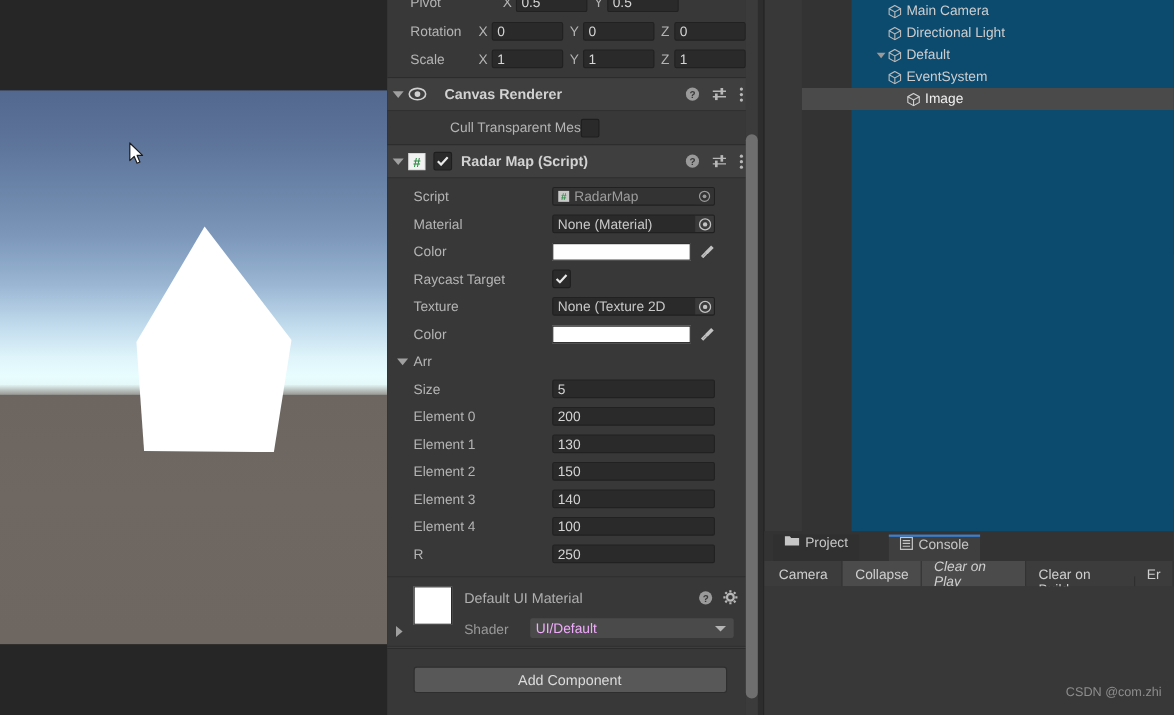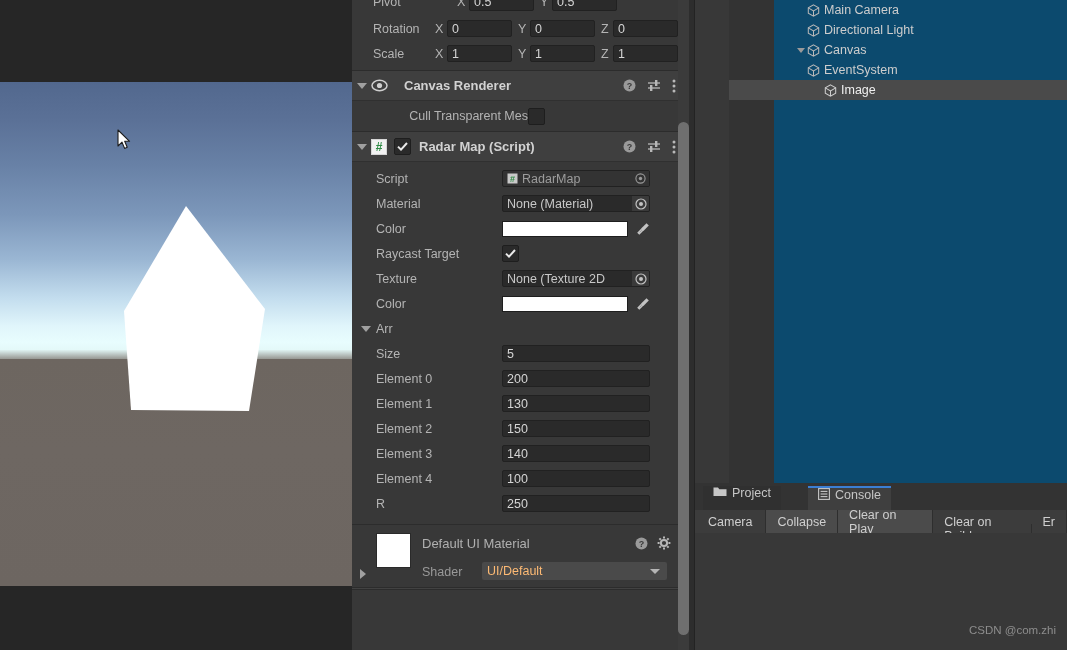--- a/index.html
+++ b/index.html
@@ -75,21 +75,21 @@
   .numfield{width:148px;height:17px;}
 
   
   .matblock{position:relative;background:#383838;}
   .mat-sw{position:absolute;left:24px;top:8px;width:33px;height:33px;background:#fff;border:1px solid #2a2a2a;}
   .mat-name{position:absolute;left:70px;top:11px;font-size:13px;color:#b0b0b0;}
   .mat-icons{position:absolute;right:13px;top:11px;display:flex;gap:9px;align-items:center;}
   .mat-arrow{position:absolute;left:8px;top:44px;}
   .mat-shader-lbl{position:absolute;left:70px;top:40px;font-size:12.5px;color:#999;}
   .shader-dd{position:absolute;left:130px;top:37px;width:185px;height:18px;background:#4a4a4a;border-radius:2px;
-             display:flex;align-items:center;color:#fdba74;font-size:12.5px;padding-left:5px;box-sizing:border-box;}
+             display:flex;align-items:center;color:#f0abfc;font-size:12.5px;padding-left:5px;box-sizing:border-box;}
   .shader-dd .dd-tri{position:absolute;right:7px;top:7px;width:0;height:0;
              border-left:5px solid transparent;border-right:5px solid transparent;border-top:5px solid #b5b5b5;}
 
   .addcomp{width:283px;height:22px;background:#585858;border:1px solid #2e2e2e;border-radius:3px;
            display:flex;align-items:center;justify-content:center;color:#dcdcdc;font-size:13px;margin:0 auto;}
 
   
   .ins-scroll-track{position:absolute;right:6px;top:0;width:11px;height:650px;background:#3b3b3b;}
   .ins-scroll-thumb{position:absolute;right:6px;top:122px;width:11px;height:513px;background:#6f6f6f;border-radius:6px;}
   .ins-rightgutter{position:absolute;right:0;top:0;width:6px;height:650px;background:#2d2d2d;}
@@ -403,20 +403,21 @@
           <span>UI/Default</span>
           <span class="dd-tri"></span>
         </div>
       </div>
 
       <div class="sep"></div>
       <div style="height:1px;background:#424242;"></div>
       <div class="sep"></div>
 
       <div style="height:16px;"></div>
+      <div class="addcomp">Add Component</div>
 
     </div>
 
     <div class="ins-scroll-track"></div>
     <div class="ins-scroll-thumb"></div>
     <div class="ins-rightgutter"></div>
   </div>
 
   <div class="vline" style="left:694px;"></div>
 
@@ -440,21 +441,21 @@
     </div>
 
     <div class="hrow" style="padding-left:66px;">
       <span class="hfold">
           <span class="t"></span>
         </span>
       <svg class="cube" viewBox="0 0 14 14">
         <path d="M7,1 L12.6,4.2 L12.6,9.8 L7,13 L1.4,9.8 L1.4,4.2 Z" fill="none" stroke="#b9b9b9" stroke-width="1.1"></path>
         <path d="M1.4,4.2 L7,7.4 L12.6,4.2 M7,7.4 L7,13" fill="none" stroke="#b9b9b9" stroke-width="1.1"></path>
       </svg>
-      <span>Canvas</span>
+      <span>Default</span>
     </div>
 
     <div class="hrow" style="padding-left:78px;">
       <svg class="cube" viewBox="0 0 14 14">
         <path d="M7,1 L12.6,4.2 L12.6,9.8 L7,13 L1.4,9.8 L1.4,4.2 Z" fill="none" stroke="#b9b9b9" stroke-width="1.1"></path>
         <path d="M1.4,4.2 L7,7.4 L12.6,4.2 M7,7.4 L7,13" fill="none" stroke="#b9b9b9" stroke-width="1.1"></path>
       </svg>
       <span>EventSystem</span>
     </div>
 
@@ -483,21 +484,21 @@
         <line x1="2.6" y1="3.4" x2="9.4" y2="3.4" stroke="#c6c6c6" stroke-width="1.1"></line>
         <line x1="2.6" y1="6" x2="9.4" y2="6" stroke="#c6c6c6" stroke-width="1.1"></line>
         <line x1="2.6" y1="8.6" x2="9.4" y2="8.6" stroke="#c6c6c6" stroke-width="1.1"></line>
       </svg>
       <span>Console</span>
     </div>
 
     <div class="cons-toolbar">
       <div class="tbtn" style="padding:0 13px;">Camera</div>
       <div class="tbtn alt" style="padding:0 11px;">Collapse</div>
-      <div class="tbtn alt" style="padding:0 11px;">Clear on Play</div>
+      <div class="tbtn alt" style="padding:0 11px;font-style:italic;">Clear on Play</div>
       <div class="tbtn" style="padding:0 11px;margin-top:14px;">Clear on Build</div>
       <div class="tbtn" style="padding:0 11px;">Er</div>
     </div>
 
     <div class="cons-body">
       <div class="watermark">CSDN @com.zhi</div>
     </div>
   </div>
 
 </div>

